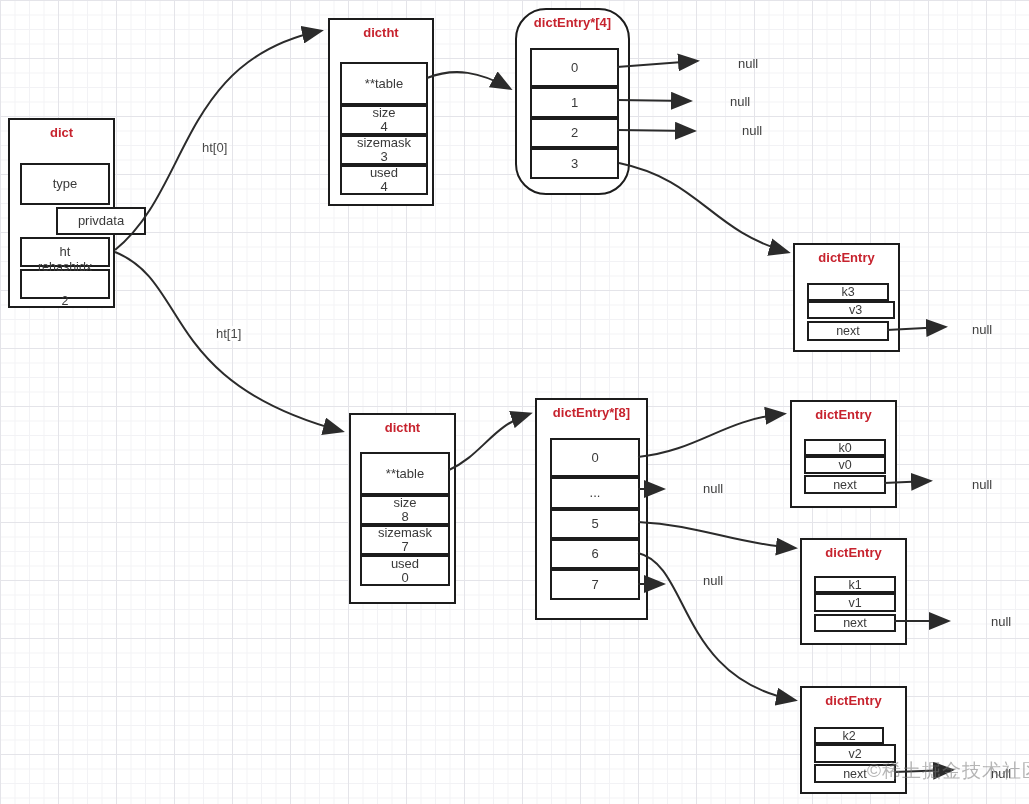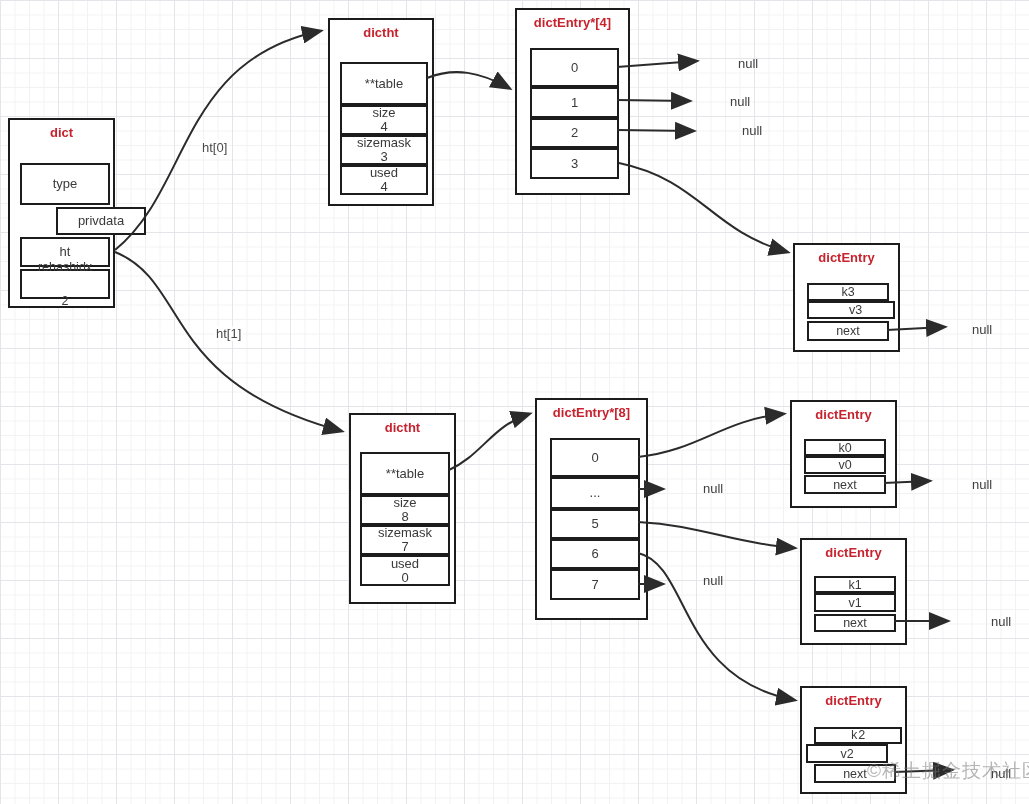--- a/index.html
+++ b/index.html
@@ -94,21 +94,21 @@
     <div class="row" style="left:10px;top:115px;width:88px;height:30px;">
       <span>sizemask</span>
       <span>3</span>
     </div>
     <div class="row" style="left:10px;top:145px;width:88px;height:30px;">
       <span>used</span>
       <span>4</span>
     </div>
   </div>
 
-  <div class="box z2" style="left:515px;top:8px;width:115px;height:187px;">
+  <div class="box z2" style="left:515px;top:8px;width:115px;height:187px;border-radius:31px;">
     <div class="box-title">dictEntry*[4]</div>
     <div class="cell" style="left:13px;top:38px;width:89px;height:39px;">0</div>
     <div class="cell" style="left:13px;top:77px;width:89px;height:31px;">1</div>
     <div class="cell" style="left:13px;top:108px;width:89px;height:30px;">2</div>
     <div class="cell" style="left:13px;top:138px;width:89px;height:31px;">3</div>
   </div>
 
   <div class="box z2" style="left:793px;top:243px;width:107px;height:109px;">
     <div class="box-title">dictEntry</div>
     <div class="row small-row" style="left:12px;top:38px;width:82px;height:18px;">k3</div>
@@ -151,22 +151,22 @@
 
   <div class="box z2" style="left:800px;top:538px;width:107px;height:107px;">
     <div class="box-title">dictEntry</div>
     <div class="row small-row" style="left:12px;top:36px;width:82px;height:17px;">k1</div>
     <div class="row small-row" style="left:12px;top:53px;width:82px;height:19px;">v1</div>
     <div class="row small-row" style="left:12px;top:74px;width:82px;height:18px;">next</div>
   </div>
 
   <div class="box z2" style="left:800px;top:686px;width:107px;height:108px;">
     <div class="box-title">dictEntry</div>
-    <div class="row small-row" style="left:12px;top:39px;width:88px;height:17px;font-family:Liberation Mono, monospace;">k2</div>
-    <div class="row small-row" style="left:4px;top:56px;width:82px;height:19px;">v2</div>
+    <div class="row small-row" style="left:12px;top:39px;width:70px;height:17px;">k2</div>
+    <div class="row small-row" style="left:12px;top:56px;width:82px;height:19px;">v2</div>
     <div class="row small-row" style="left:12px;top:76px;width:82px;height:19px;">next</div>
   </div>
 
   <div class="free-label" style="left:200px;top:112px;margin-top:28px;">ht[0]</div>
   <div class="free-label" style="left:214px;top:326px;">ht[1]</div>
 
   <div class="null-label" style="left:738px;top:56px;">null</div>
   <div class="null-label" style="left:730px;top:94px;">null</div>
   <div class="null-label" style="left:742px;top:123px;">null</div>
   <div class="null-label" style="left:972px;top:322px;">null</div>

